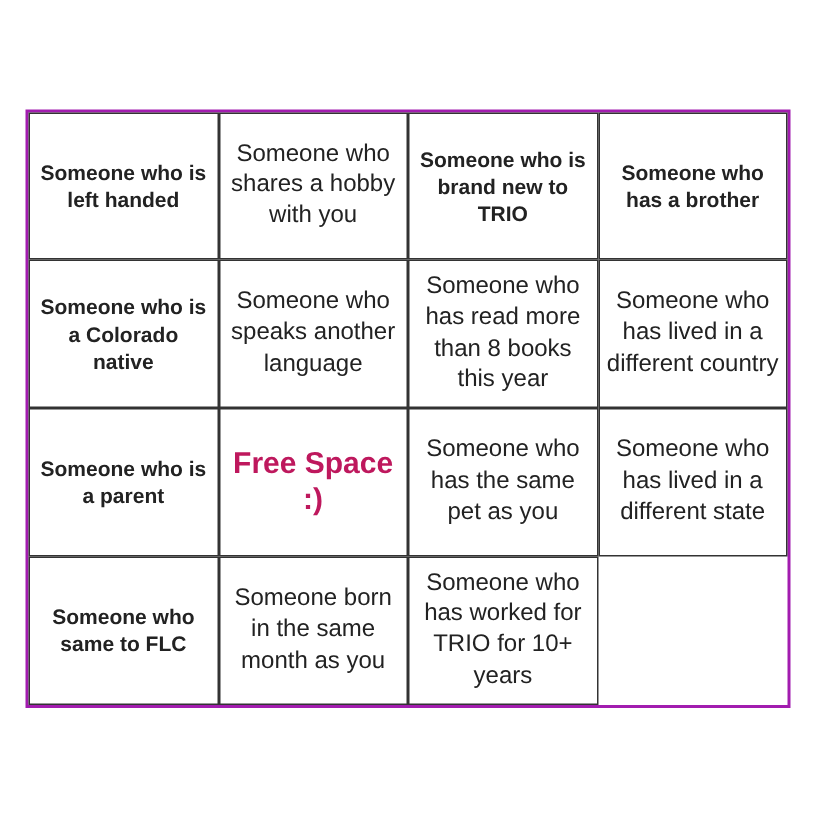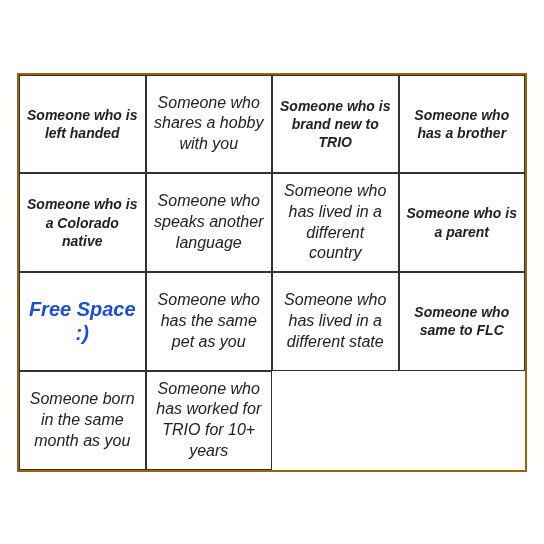--- a/index.html
+++ b/index.html
@@ -8,43 +8,42 @@
       height: 544px;
       background: #fff;
       display: flex;
       align-items: center;
       justify-content: center;
       font-family: Arial, sans-serif;
     }
     .bingo-container {
       width: 510px;
       height: 399px;
-      border: 2px solid #a16207;
-      font-style: italic;
+      border: 2px solid #a21caf;
     }
     .bingo-grid {
       display: grid;
       grid-template-columns: repeat(4, 1fr);
       grid-template-rows: repeat(4, 1fr);
       width: 100%;
       height: 100%;
     }
     .bingo-cell {
       border: 1.5px solid #333;
       display: flex;
       align-items: center;
       justify-content: center;
       text-align: center;
       padding: 5px;
       font-size: 16px;
       line-height: 1.3;
       color: #222;
     }
     .bingo-cell.free-space {
-      color: #1d4ed8;
+      color: #be185d;
       font-size: 20px;
       font-weight: bold;
       line-height: 1.2;
     }
     .bingo-cell.large-text {
       font-size: 14px;
       font-weight: bold;
     }
   </style>
 </head>
@@ -64,20 +63,23 @@
       <div class="bingo-cell large-text">
         <span>Someone who has a brother</span>
       </div>
       <div class="bingo-cell large-text">
         <span>Someone who is a Colorado native</span>
       </div>
       <div class="bingo-cell ">
         <span>Someone who speaks another language</span>
       </div>
       <div class="bingo-cell ">
+        <span>Someone who has read more than 8 books this year</span>
+      </div>
+      <div class="bingo-cell ">
         <span>Someone who has lived in a different country</span>
       </div>
       <div class="bingo-cell large-text">
         <span>Someone who is a parent</span>
       </div>
       <div class="bingo-cell free-space">
         <span>Free Space :)</span>
       </div>
       <div class="bingo-cell ">
         <span>Someone who has the same pet as you</span>

